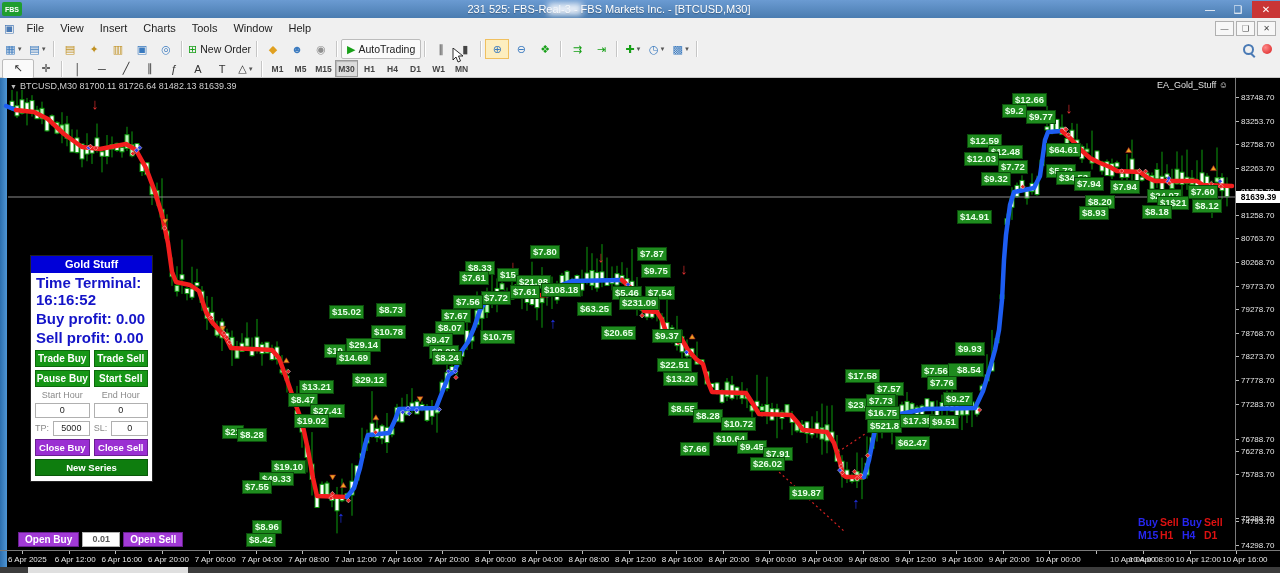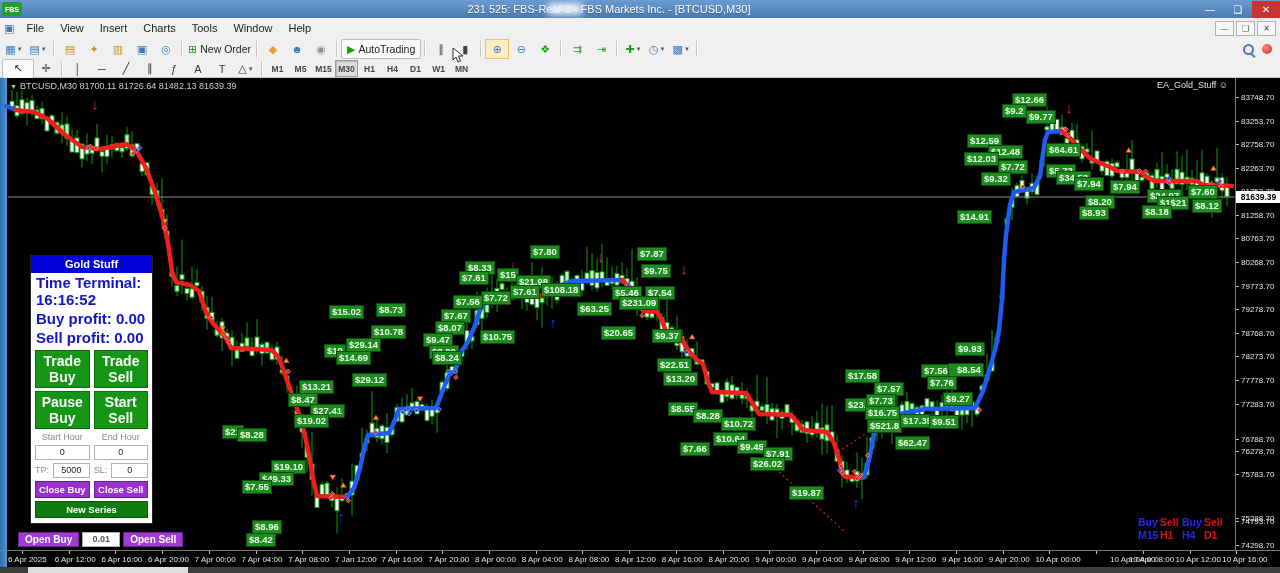--- a/index.html
+++ b/index.html
@@ -61,21 +61,21 @@
   .ttick{position:absolute;top:4px;color:#e6e6e6;font-size:8px;white-space:nowrap;}
   .ttick::before{content:"";position:absolute;left:14px;top:-4px;width:1px;height:3px;background:#bbb;}
   #bottom-strip{position:absolute;left:0;top:489px;width:1280px;height:6px;background:#3c3c3c;}
   #bottom-tab{position:absolute;left:28px;top:0;width:160px;height:6px;background:#dfdfdf;}
   
   #gs-panel{position:absolute;left:30px;top:177px;width:121px;background:#ffffff;border:1px solid #222;z-index:20;font-size:9.5px;}
   #gs-title{height:17px;background:#0000d8;color:#fff;font-weight:bold;font-size:11px;text-align:center;line-height:17px;}
   .gs-info{color:#1414c8;font-weight:bold;font-size:15px;padding:1px 5px;}
   .gs-row{display:flex;gap:4px;margin:3px 4px;}
   .gbtn{flex:1;background:#169616;border:1px solid #0b6b0b;color:#fff;text-align:center;font-weight:bold;
-    font-size:14px;padding:2px 0;cursor:default;}
+    font-size:10px;padding:2px 0;cursor:default;}
   .vbtn{flex:1;background:#9a2fd2;border:1px solid #6a1f92;color:#fff;text-align:center;font-weight:bold;
     font-size:9.5px;padding:2px 0;cursor:default;}
   .gs-lbl{flex:1;color:#8a8a8a;font-size:9px;text-align:center;}
   .gs-input{flex:1;background:#fff;border:1px solid #b0b0b0;color:#222;font-size:9px;text-align:center;height:13px;line-height:13px;}
   .gs-small-lbl{color:#8a8a8a;font-size:9px;line-height:15px;}
   #gs-newseries{margin:3px 4px 5px 4px;background:#0e7d0e;border:1px solid #0a5a0a;color:#fff;text-align:center;
     font-weight:bold;font-size:9.5px;padding:2px 0;}
   
   #open-controls{position:absolute;left:18px;top:454px;display:flex;gap:3px;z-index:20;align-items:center;}
   #open-controls .obtn{background:#a23ad6;border:1px solid #6a1f92;color:#fff;font-weight:bold;font-size:10px;padding:1px 6px;}

